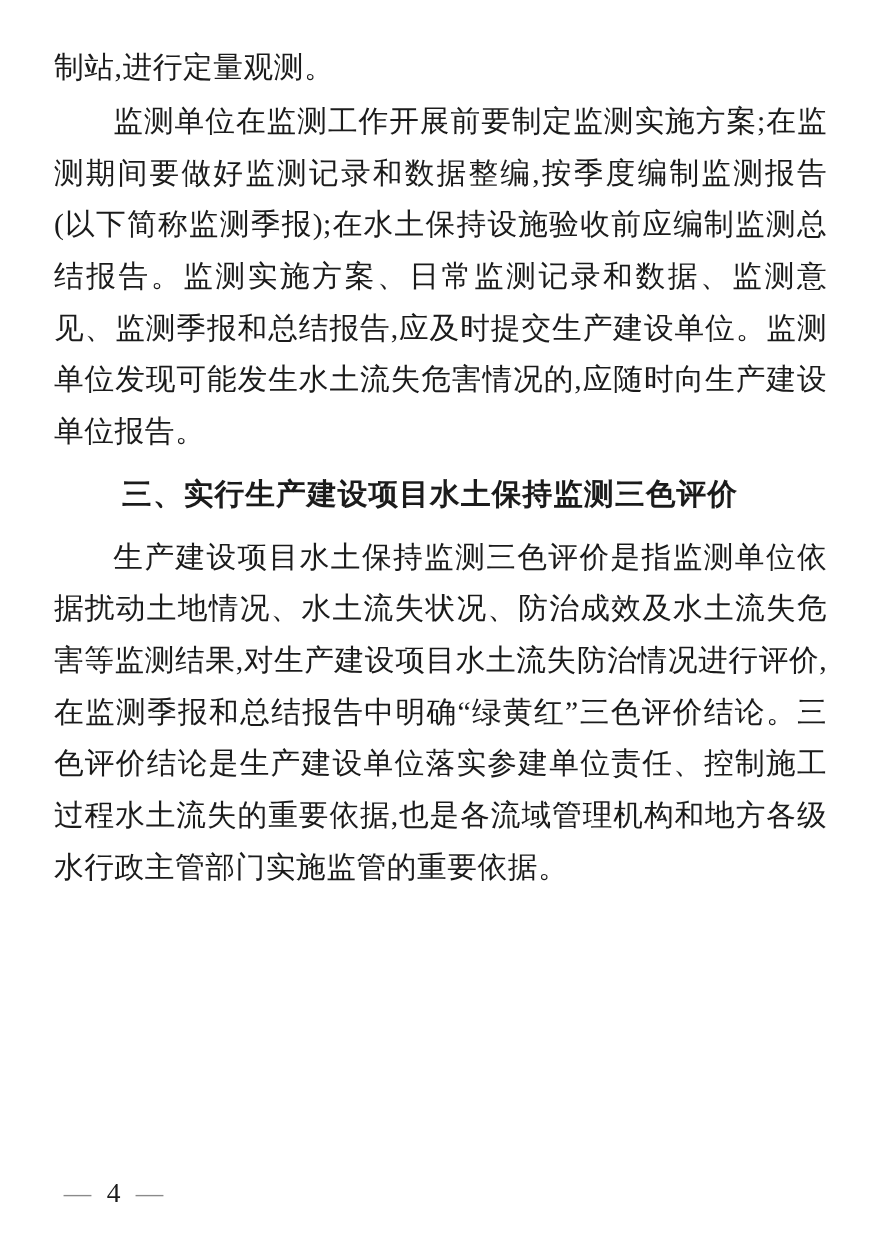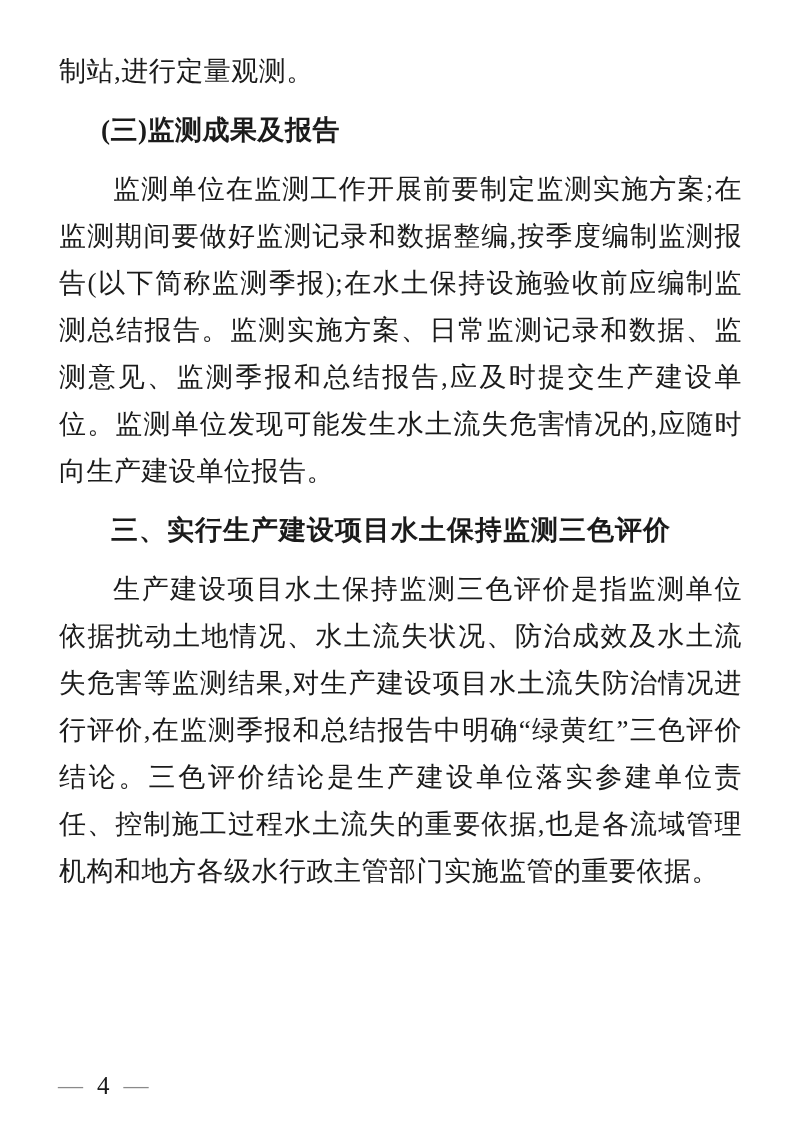--- a/index.html
+++ b/index.html
@@ -23,21 +23,21 @@
     left: 47px;
     width: 707px;
     font-family: "Liberation Serif", "DejaVu Serif", serif;
     font-size: 27px;
     line-height: 47px;
     text-align: justify;
     text-justify: inter-character;
     letter-spacing: 0.5px;
   }
   .para {
-    margin: 12px;
+    margin: 2px;
     text-indent: 2em;
   }
   .para.continuation {
     text-indent: 0;
   }
   .heading-kai {
     margin: 0;
     text-indent: 2em;
     font-weight: bold;
   }
@@ -66,21 +66,20 @@
   .footer .page-num {
     color: #1b1b1b;
   }
 </style>
 </head>
 <body>
 
 <div class="page">
   <div class="content">
     <p class="para continuation">制站,进行定量观测。</p>
-    <p class="heading-kai">(三)监测成果及报告</p>
     <p class="para">监测单位在监测工作开展前要制定监测实施方案;在监测期间要做好监测记录和数据整编,按季度编制监测报告(以下简称监测季报);在水土保持设施验收前应编制监测总结报告。监测实施方案、日常监测记录和数据、监测意见、监测季报和总结报告,应及时提交生产建设单位。监测单位发现可能发生水土流失危害情况的,应随时向生产建设单位报告。</p>
     <p class="heading-hei">三、实行生产建设项目水土保持监测三色评价</p>
     <p class="para">生产建设项目水土保持监测三色评价是指监测单位依据扰动土地情况、水土流失状况、防治成效及水土流失危害等监测结果,对生产建设项目水土流失防治情况进行评价,在监测季报和总结报告中明确“绿黄红”三色评价结论。三色评价结论是生产建设单位落实参建单位责任、控制施工过程水土流失的重要依据,也是各流域管理机构和地方各级水行政主管部门实施监管的重要依据。</p>
   </div>
 
   <div class="footer">
     <span class="dash">—</span>
     <span class="page-num">4</span>
     <span class="dash">—</span>
   </div>

